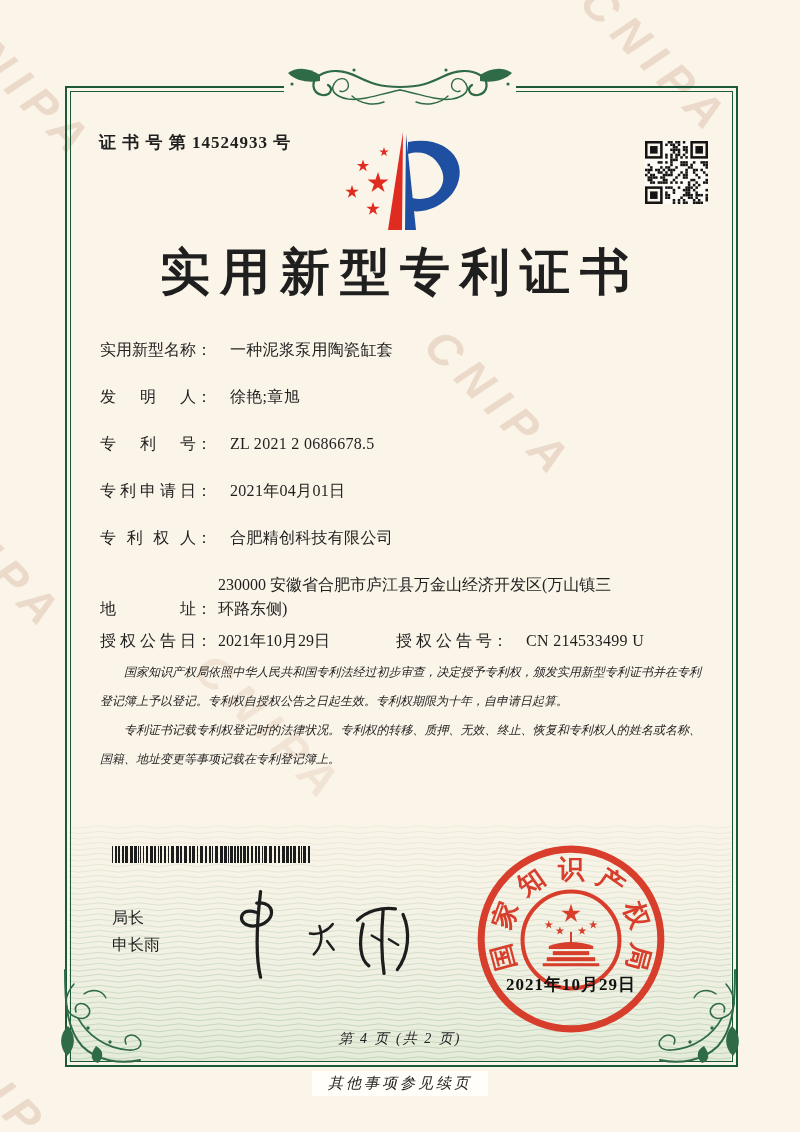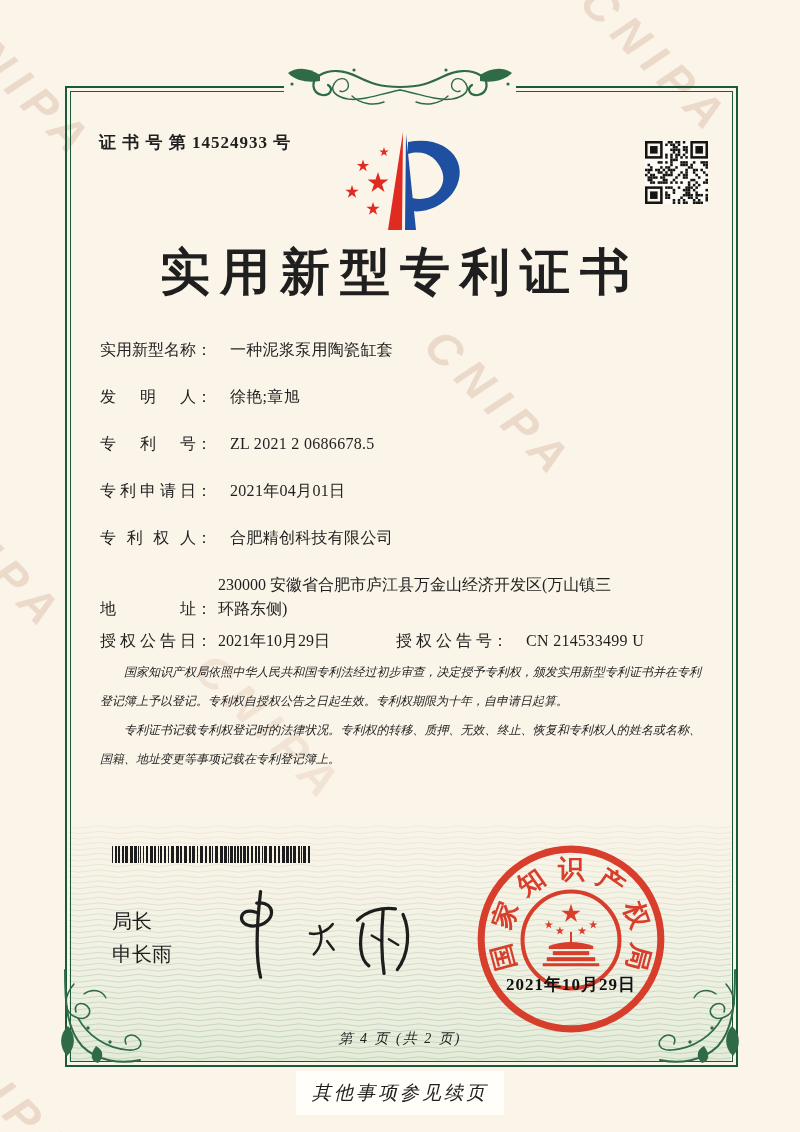--- a/index.html
+++ b/index.html
@@ -40,34 +40,34 @@
   .row-grant .val1{width:178px;margin-left:6px;flex:0 0 auto;}
   .pair2-lbl{}
 
   
   .paras{position:absolute;left:100px;top:658px;width:601px;z-index:4;font-size:12px;
          line-height:29px;text-align:justify;font-style:italic;}
   .paras p{margin:0;text-indent:2em;}
 
   .barcode{position:absolute;left:112px;top:846px;z-index:4;}
 
-  .officer{position:absolute;left:112px;top:908px;z-index:4;font-size:20px;
+  .officer{position:absolute;left:112px;top:908px;z-index:4;font-size:16px;
            font-family:"Liberation Sans","DejaVu Sans",sans-serif;}
   .officer .name{margin-top:6px;}
   .signature{position:absolute;left:228px;top:886px;z-index:5;}
 
   .seal{position:absolute;left:465px;top:833px;z-index:5;opacity:.93;}
   .seal-date{position:absolute;left:498px;top:973px;width:146px;z-index:6;text-align:center;
              font-size:17px;font-weight:600;letter-spacing:1px;color:#111;}
 
   .page-note{position:absolute;left:0;right:0;top:1030px;z-index:4;text-align:center;
              font-size:14px;font-style:italic;letter-spacing:2px;}
   .footer-note{position:absolute;left:0;right:0;top:1071px;z-index:4;text-align:center;}
-  .footer-note span{display:inline-block;background:#fffef9;padding:9px 16px;
-                    font-size:19px;font-style:italic;letter-spacing:3px;}
+  .footer-note span{display:inline-block;background:#fffef9;padding:3px 16px;
+                    font-size:15px;font-style:italic;letter-spacing:3px;}
 
   svg{display:block;}
 </style>
 </head>
 <body>
 
 <div class="page">
 
   <svg class="guilloche" width="662" height="240" viewBox="0 0 662 240">
     <defs>

